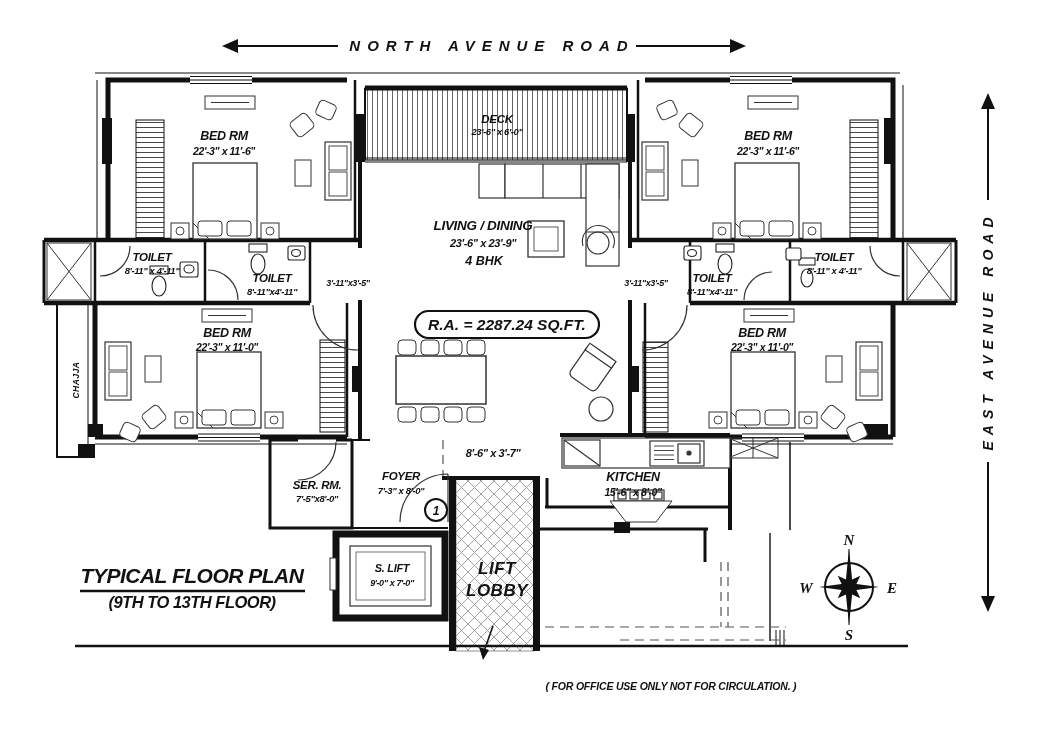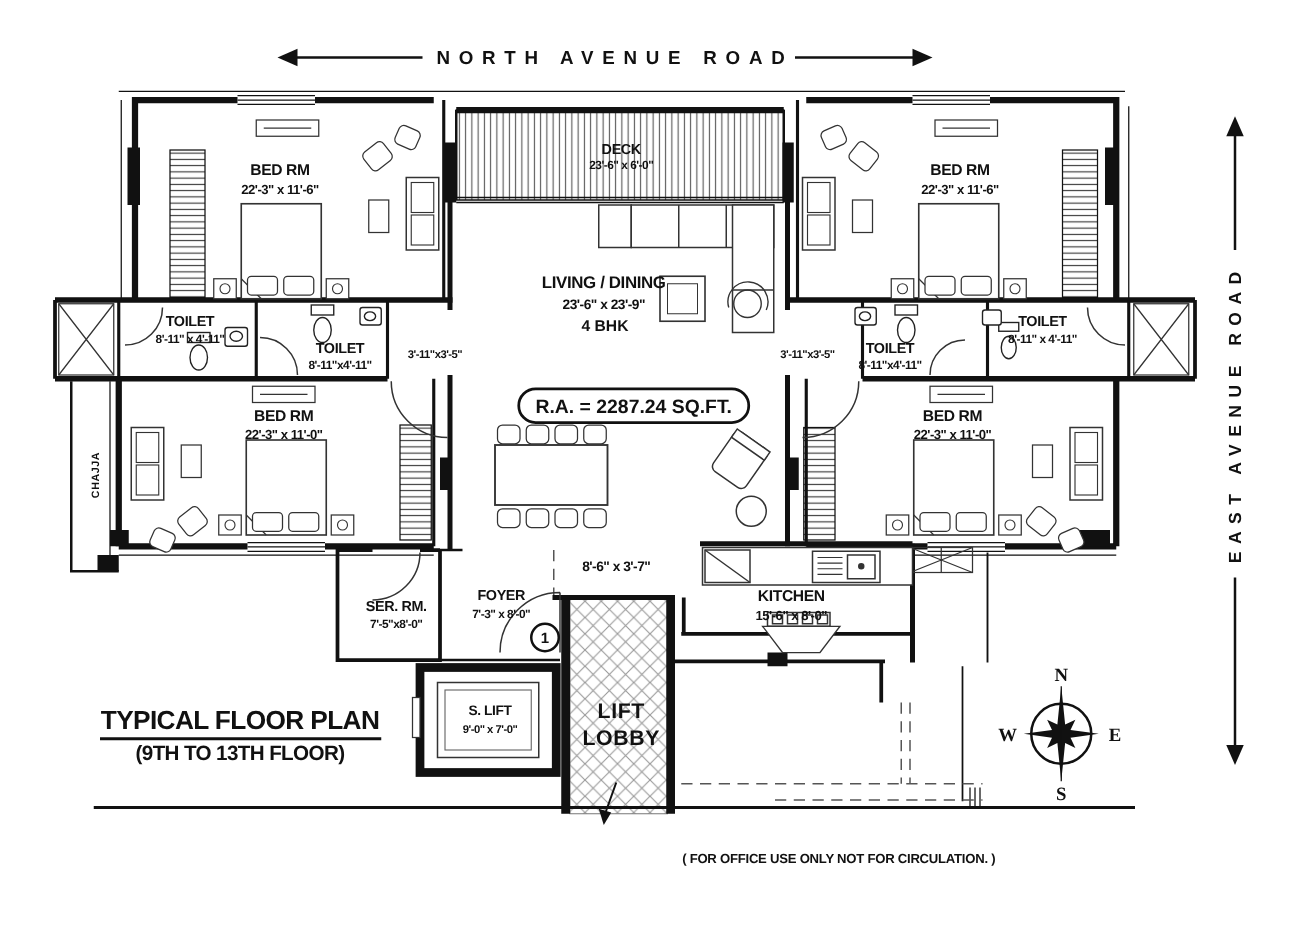--- a/index.html
+++ b/index.html
@@ -1,17 +1,17 @@
 <!DOCTYPE html>
 <html><head>
 <meta charset="utf-8">
 <style>
   html,body{margin:0;padding:0;background:#fff;}
   .stage{position:relative;width:1048px;height:740px;background:#ffffff;overflow:hidden;
-         font-family:"Liberation Sans",sans-serif;}
+         font-family:"Liberation Sans",sans-serif;font-style:italic;}
   svg{position:absolute;left:0;top:0;}
   text{fill:#111;font-family:"Liberation Sans",sans-serif;}
   .rm      {font-size:12.5px;font-weight:bold;letter-spacing:-0.3px;}
   .rm-sm   {font-size:11.5px;font-weight:bold;letter-spacing:-0.3px;}
   .dim     {font-size:10.5px;font-weight:bold;letter-spacing:-0.4px;}
   .dim-sm  {font-size:9.5px;font-weight:bold;letter-spacing:-0.4px;}
   .dim-xs  {font-size:9px;font-weight:bold;letter-spacing:-0.4px;}
   .road    {font-size:15px;font-weight:bold;letter-spacing:7px;}
   .road-e  {font-size:14px;font-weight:bold;letter-spacing:6px;}
   .title1  {font-size:21px;font-weight:bold;letter-spacing:-0.5px;}

